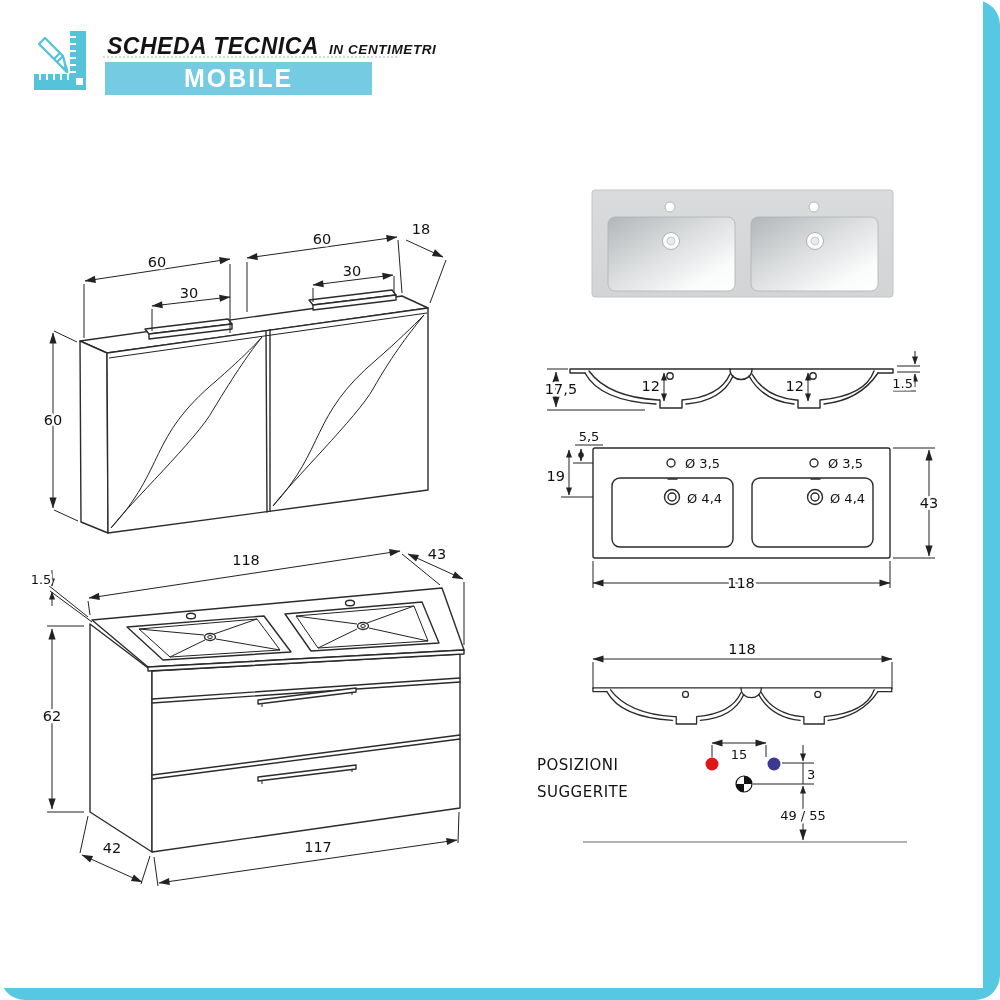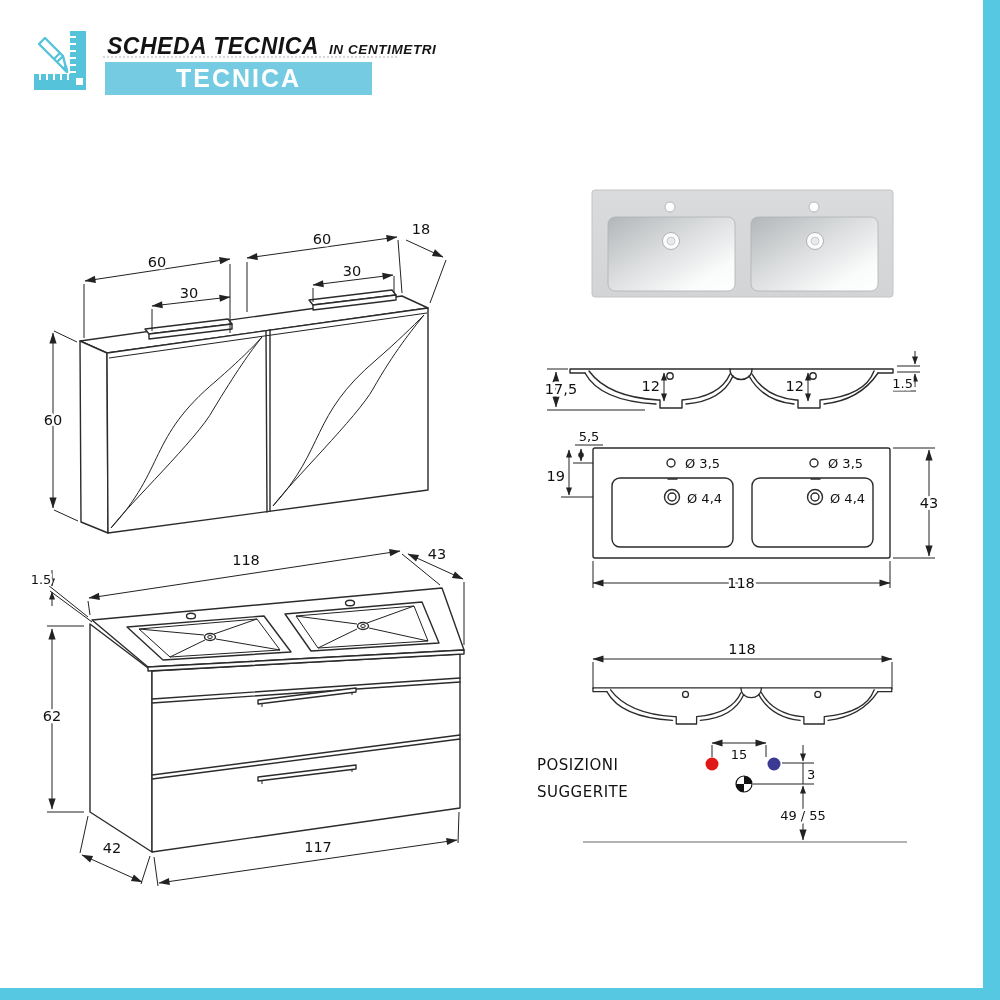--- a/index.html
+++ b/index.html
@@ -1,17 +1,17 @@
 <!DOCTYPE html>
 <html><head>
 <meta charset="utf-8">
 <style>
   html,body { margin:0; padding:0; background:#fff; }
   .sheet { position:relative; width:1000px; height:1000px; background:#ffffff;
-           font-family:"Liberation Sans",sans-serif; overflow:hidden; }
+           font-family:"Liberation Sans",sans-serif; overflow:hidden;border-radius:25px; }
   .bar-right  { position:absolute; top:0; right:0; width:17px; height:1000px; background:#56c8e1; }
   .bar-bottom { position:absolute; left:0; bottom:0; width:1000px; height:12px; background:#56c8e1; }
   .hdr-title { position:absolute; left:107px; top:33px; font-style:italic; font-weight:bold;
                font-size:23px; color:#141414; letter-spacing:.5px; white-space:nowrap; }
   .hdr-sub   { font-size:13.5px; font-weight:600; margin-left:10px; letter-spacing:.6px; }
   .dotted    { position:absolute; left:103px; top:56px; width:294px; border-top:2px dotted #d8d8d8; }
   .banner { position:absolute; left:105px; top:62px; width:267px; height:33px; background:#74cbe2;
             color:#fff; font-weight:bold; font-size:25px; letter-spacing:2px;
             display:flex; align-items:center; justify-content:center; }
   svg text { font-family:"DejaVu Sans","Liberation Sans",sans-serif; }
@@ -41,21 +41,21 @@
         <path d="M44,9 h6 M44,16 h6 M44,23 h6 M44,30 h6 M44,37 h6 M44,44 h6"></path>
         <path d="M14,46 v6 M21,46 v6 M28,46 v6 M35,46 v6 M42,46 v6"></path>
       </g>
       <rect x="50" y="50" width="7" height="7" fill="#fff"></rect>
     </g>
   </svg>
   <div class="dotted"></div>
   <div class="hdr-title">
     <span>SCHEDA TECNICA</span><span class="hdr-sub">IN CENTIMETRI</span>
   </div>
-  <div class="banner">TECNICA</div>
+  <div class="banner">MOBILE</div>
 
   <svg style="position:absolute;left:0;top:0" width="1000" height="1000" viewBox="0 0 1000 1000">
     <defs>
       <marker id="arr" viewBox="0 0 12 10" refX="11" refY="5" markerWidth="12" markerHeight="10" orient="auto-start-reverse" markerUnits="userSpaceOnUse">
         <path d="M0.5,1.4 L11.5,5 L0.5,8.6 z" fill="#222"></path>
       </marker>
       <marker id="arrs" viewBox="0 0 9 8" refX="8" refY="4" markerWidth="9" markerHeight="8" orient="auto-start-reverse" markerUnits="userSpaceOnUse">
         <path d="M0.4,1 L8.6,4 L0.4,7 z" fill="#222"></path>
       </marker>
       <linearGradient id="bowlGrad" x1="0" y1="0" x2="1" y2="1">

